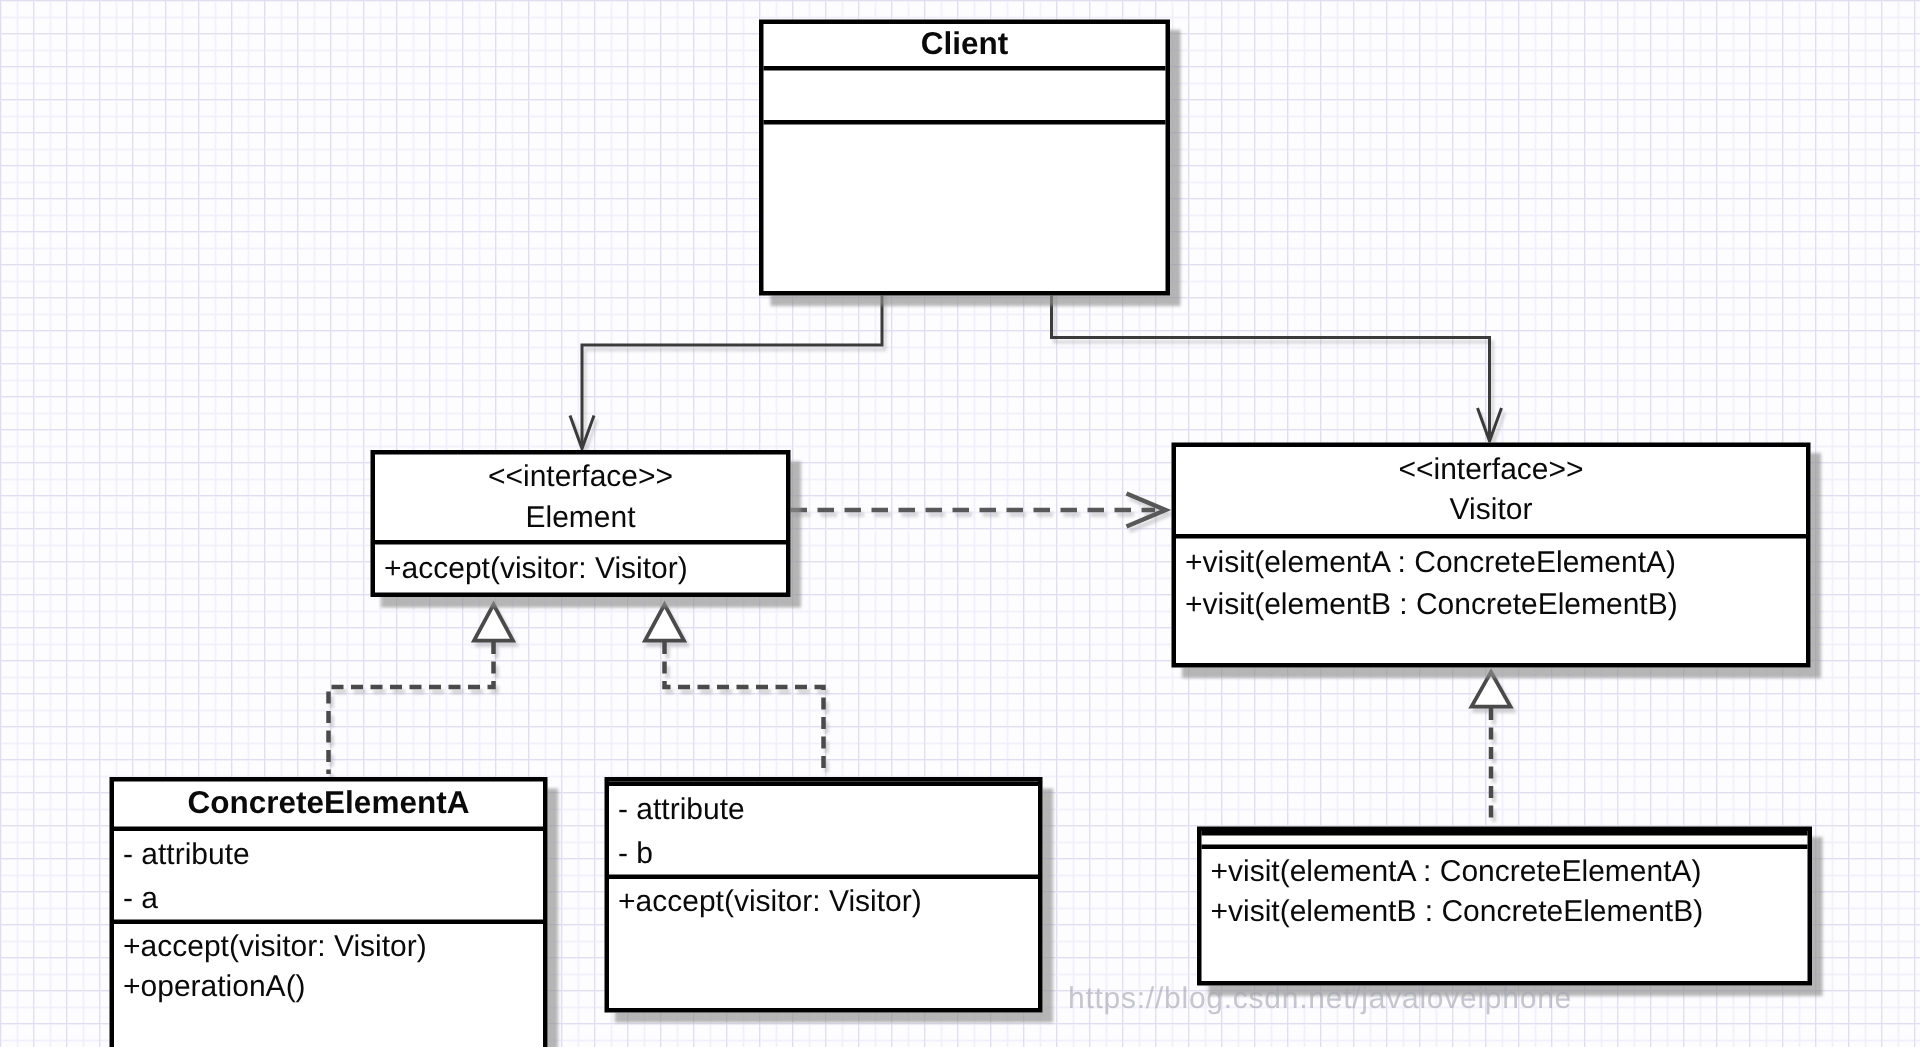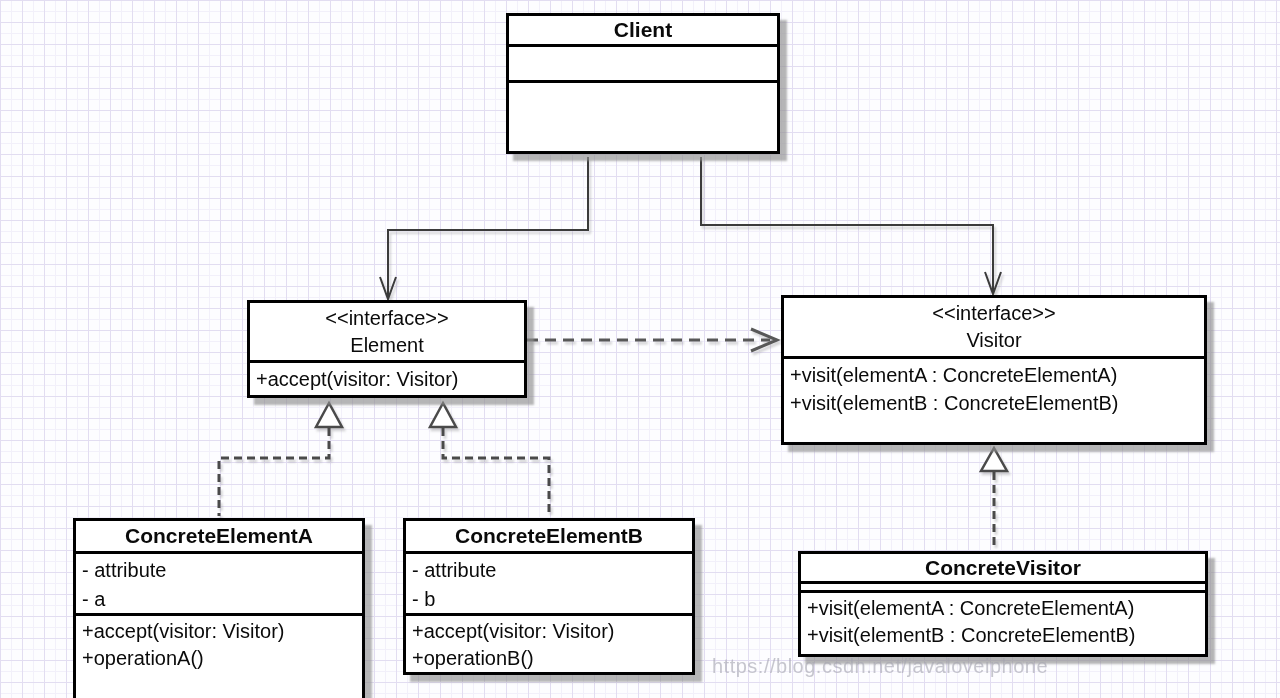--- a/index.html
+++ b/index.html
@@ -113,21 +113,21 @@
     <g>
       <path class="real" d="M443,428 V458 H549 V516"></path>
       <polygon class="tri" points="443,403 456,427 430,427"></polygon>
     </g>
     <g>
       <path class="real" d="M994,472 V549"></path>
       <polygon class="tri" points="994,448 1007,471 981,471"></polygon>
     </g>
   </svg>
 
-  <div class="uml-box" style="left:506px; top:13px; width:274px; height:141px;">
+  <div class="uml-box" style="left:506px; top:13px; width:274px; height:184px;">
     <div class="uml-title" style="height:28px;">Client</div>
     <div class="uml-sect empty" style="height:36px;"></div>
     <div class="uml-sect empty grow"></div>
   </div>
 
   <div class="uml-box" style="left:247px; top:300px; width:280px; height:98px;">
     <div class="uml-header" style="height:57px;">
       <div>&lt;&lt;interface&gt;&gt;</div>
       <div>Element</div>
     </div>
@@ -153,33 +153,30 @@
       <div>- attribute</div>
       <div>- a</div>
     </div>
     <div class="uml-sect grow" style="line-height:27px;">
       <div>+accept(visitor: Visitor)</div>
       <div>+operationA()</div>
     </div>
   </div>
 
   <div class="uml-box" style="left:403px; top:518px; width:292px; height:157px;">
-    <div class="uml-title" style="height:30px;">ConcreteElementB</div>
     <div class="uml-sect" style="height:62px; line-height:29px;">
       <div>- attribute</div>
       <div>- b</div>
     </div>
     <div class="uml-sect grow" style="line-height:27px;">
       <div>+accept(visitor: Visitor)</div>
-      <div>+operationB()</div>
     </div>
   </div>
 
   <div class="uml-box" style="left:798px; top:551px; width:410px; height:106px;">
-    <div class="uml-title" style="height:27px;">ConcreteVisitor</div>
     <div class="uml-sect empty" style="height:9px;"></div>
     <div class="uml-sect grow" style="line-height:27px;">
       <div>+visit(elementA : ConcreteElementA)</div>
       <div>+visit(elementB : ConcreteElementB)</div>
     </div>
   </div>
 
   <div class="watermark">https://blog.csdn.net/javaloveiphone</div>
 
 </div>

